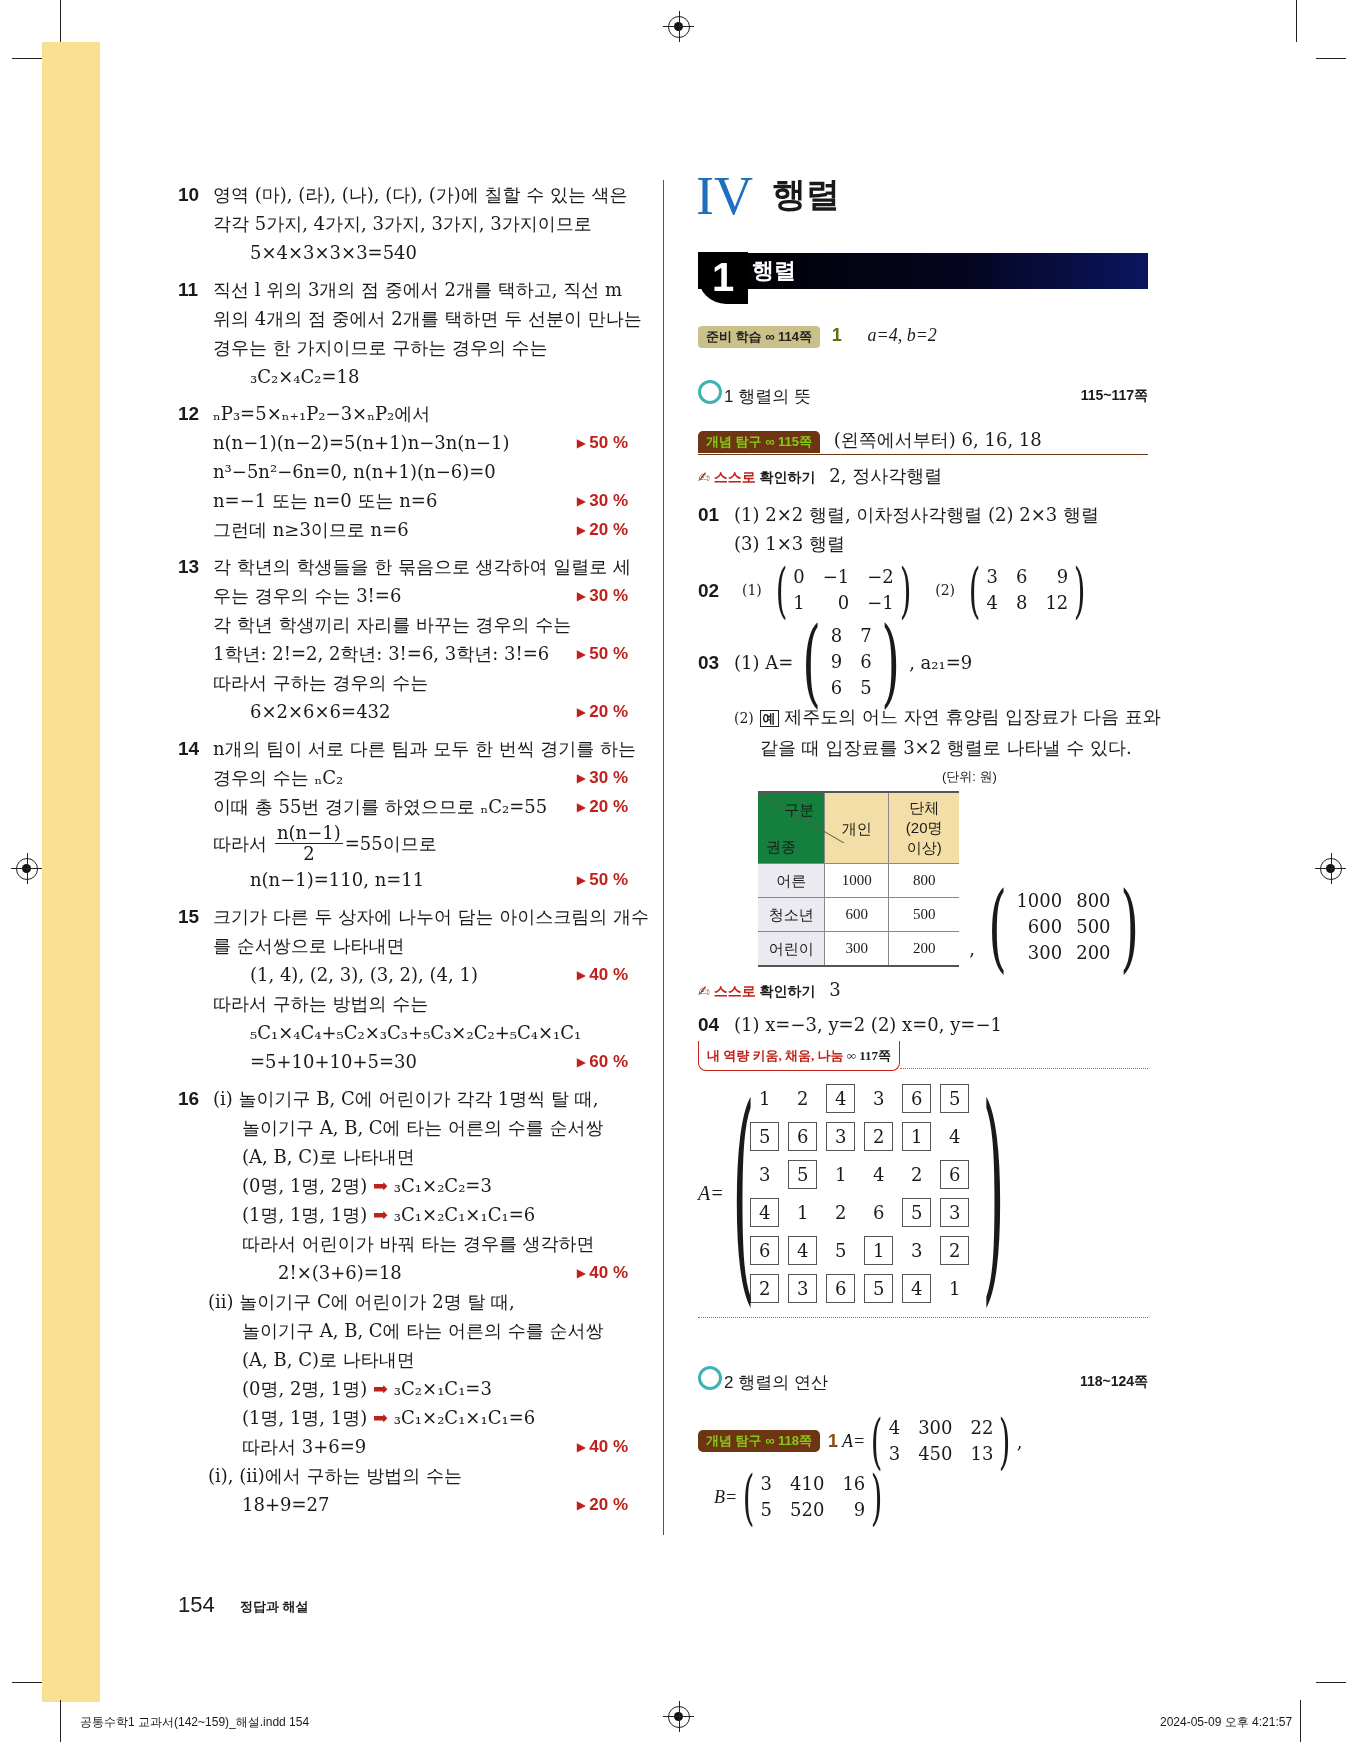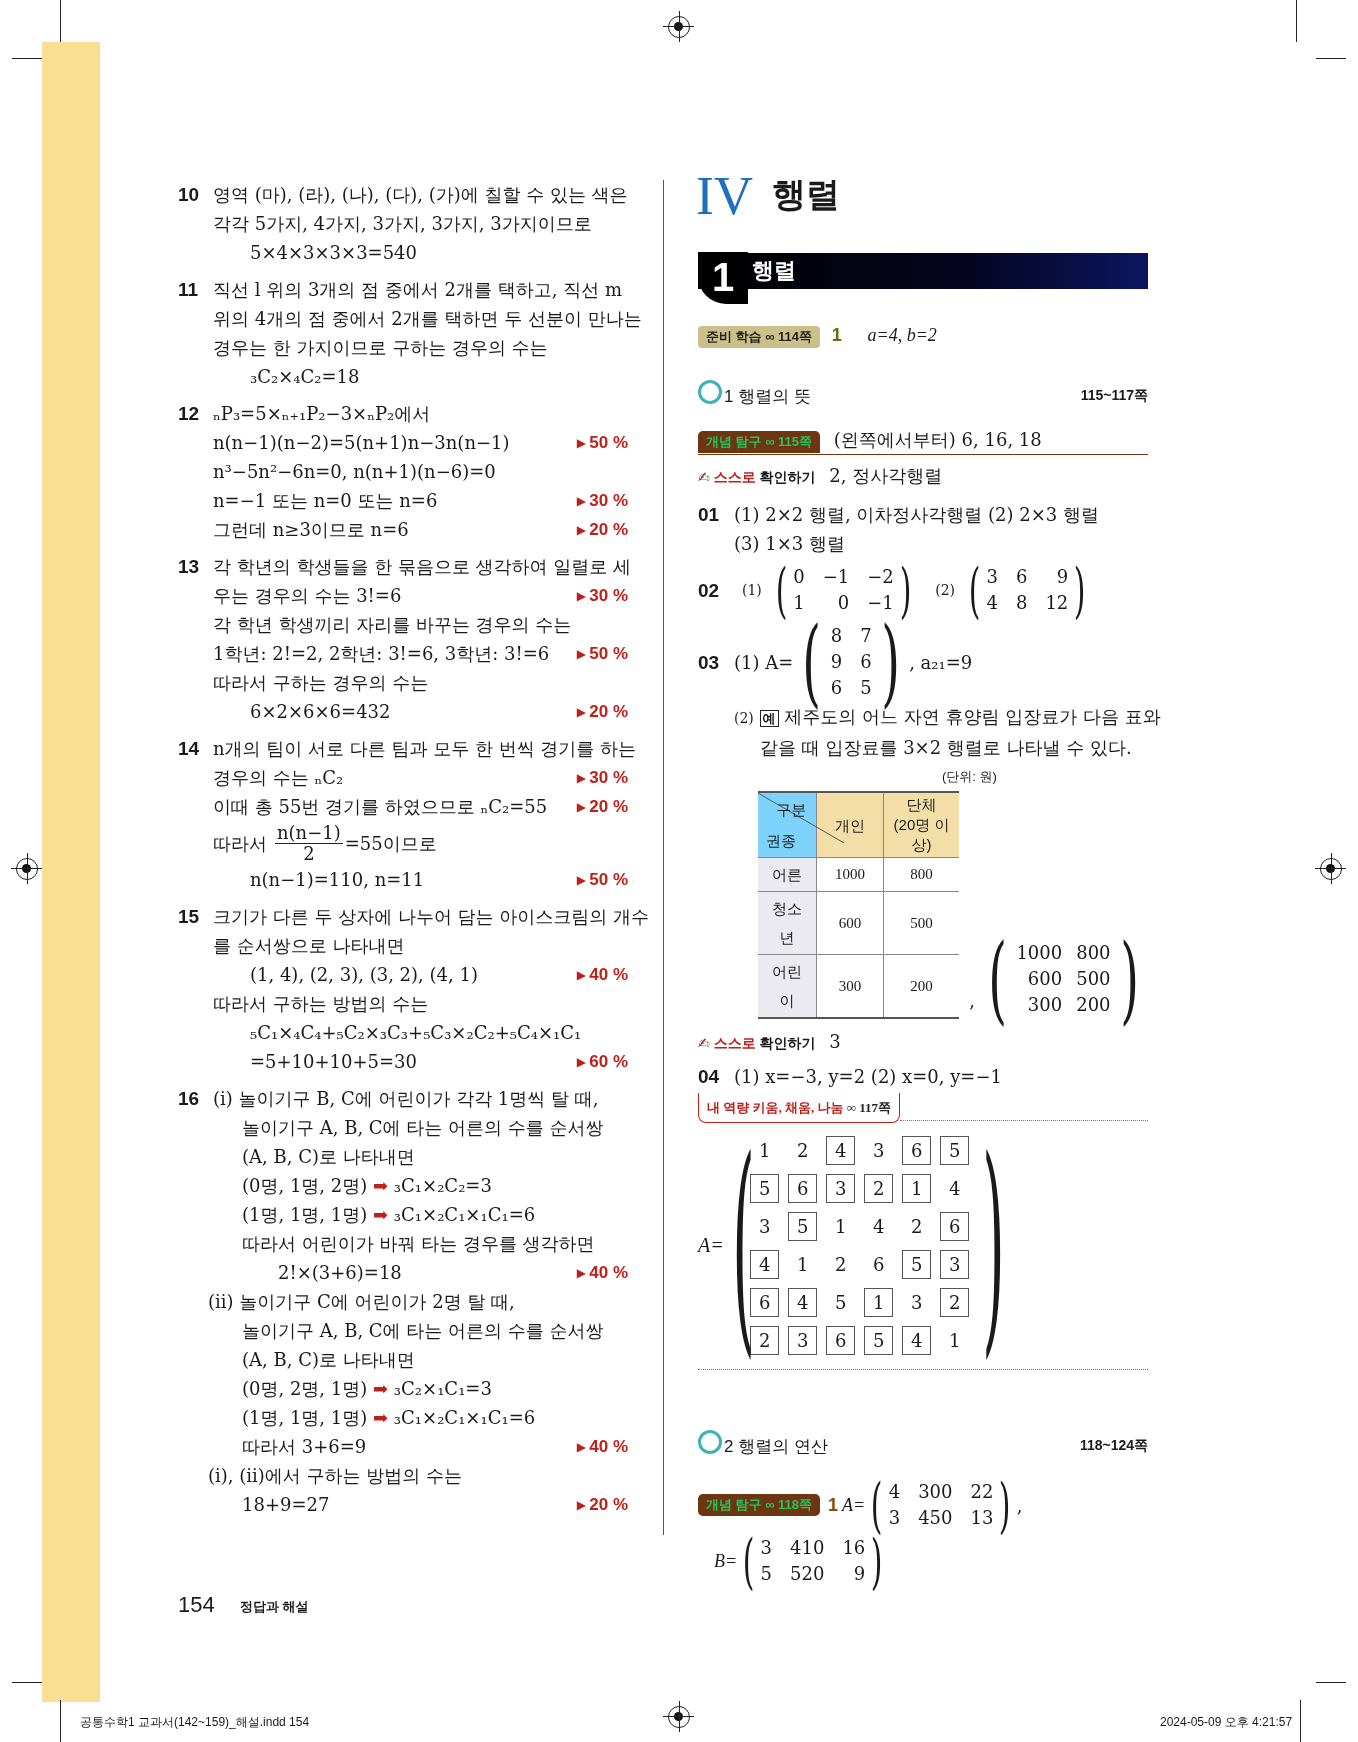--- a/index.html
+++ b/index.html
@@ -31,21 +31,21 @@
 
   
   .rcol { left:698px; top:170px; width:450px; font-size:18px; line-height:29px; }
   .chap { font-size:54px; color:#1f6fbf; font-family:"Liberation Serif","DejaVu Serif",serif; }
   .chap-title { font-size:34px; font-weight:bold; font-family:"Liberation Sans","DejaVu Sans",sans-serif; }
   .sec-bar { left:698px; top:253px; width:450px; height:36px; background:linear-gradient(90deg,#000 0%,#050520 60%,#0b1660 100%); border-radius:2px 0 0 0;}
   .sec-num { left:698px; top:252px; width:50px; height:52px; background:#000; border-radius:0 0 0 28px; color:#fff; font-size:40px; font-weight:bold; font-family:"Liberation Sans","DejaVu Sans",sans-serif; text-align:center; line-height:50px; }
   .sec-title { left:752px; top:256px; color:#fff; font-size:22px; font-weight:bold; font-family:"Liberation Sans","DejaVu Sans",sans-serif; }
   .tag { display:inline-block; font-family:"Liberation Sans","DejaVu Sans",sans-serif; font-weight:bold; font-size:13px; padding:2px 8px; border-radius:4px; line-height:18px; }
   .tag.prep { background:#c9c08a; color:#222; }
-  .tag.concept { background:#6d3511; color:#22c55e; border-radius:5px 5px 0 0; }
+  .tag.concept { background:#6d3511; color:#84cc16; border-radius:5px 5px 0 0; }
   .num-olive { color:#6a6a10; font-weight:bold; font-family:"Liberation Sans","DejaVu Sans",sans-serif; }
   .sub-head { font-family:"Liberation Sans","DejaVu Sans",sans-serif; font-weight:normal; font-size:17px; }
   .circle { display:inline-block; width:18px; height:18px; border:3px solid #3fb3b3; border-radius:50%; vertical-align:-2px; margin-right:2px; }
   .pages { font-family:"Liberation Sans","DejaVu Sans",sans-serif; font-weight:bold; font-size:14px; }
   .self-check { font-family:"Liberation Sans","DejaVu Sans",sans-serif; font-weight:bold; font-size:14px; }
   .self-check .red { color:#c0201a; }
   .qnum { font-family:"Liberation Sans","DejaVu Sans",sans-serif; font-weight:bold; font-size:19px; display:inline-block; width:36px; }
   .small { font-size:14px; }
   .mat { display:inline-flex; align-items:center; vertical-align:middle; }
   .paren { font-size:60px; line-height:50px; font-weight:100; transform:scaleX(0.5); display:inline-block; }
@@ -263,21 +263,21 @@
     <span class="sans" style="border:1px solid #222;font-size:13px;padding:0 2px;font-weight:bold;">예</span>
     <span>제주도의 어느 자연 휴양림 입장료가 다음 표와</span>
   </div>
   <div style="padding-left:62px;">같을 때 입장료를 3×2 행렬로 나타낼 수 있다.</div>
   <div class="sans" style="padding-left:244px;font-size:13px;">(단위: 원)</div>
 
   <div style="display:flex;align-items:flex-end;padding-left:60px;">
     <table class="fee">
       <tbody>
           <tr>
-        <th style="position:relative;width:78px;height:46px;padding:0;background:#7dd3fc;">
+        <th style="position:relative;width:78px;height:46px;padding:12px;background:#15803d;">
           <svg width="86" height="50" style="position:absolute;left:0;top:0;">
                 <line x1="0" y1="0" x2="86" y2="50" stroke="#555" stroke-width="1"></line>
               </svg>
           <span style="position:absolute;right:10px;top:2px;">구분</span>
           <span style="position:absolute;left:8px;bottom:2px;text-align:right;">권종</span>
         </th>
         <th style="width:64px;">개인</th>
         <th style="width:86px;line-height:20px;"><span>단체</span><br><span>(20명 이상)</span></th>
       </tr>
       <tr>
@@ -436,21 +436,21 @@
           <span>4</span>
         </div>
         <div class="cell">
           <span>1</span>
         </div>
       </div>
     <span style="font-size:230px;line-height:200px;transform:scaleX(0.25);display:inline-block;width:22px;font-weight:100;">)</span>
   </div>
   <div class="dotline" style="margin-top:10px;"></div>
 
-  <div style="margin-top:60px;display:flex;justify-content:space-between;align-items:center;">
+  <div style="margin-top:48px;display:flex;justify-content:space-between;align-items:center;">
     <span class="sub-head"><span class="circle"></span><span>2</span> <span>행렬의 연산</span></span>
     <span class="pages">118~124쪽</span>
   </div>
 
   <div style="margin-top:18px;display:flex;align-items:center;">
     <span class="tag concept" style="border-radius:5px;">개념 탐구 ∞ 118쪽</span>
     <span class="num-olive" style="color:#8a4a10;margin-left:8px;">1</span>
     <span class="serif" style="font-style:italic;margin-left:4px;">A=</span>
     <span class="mat">
         <span class="paren">(</span>

